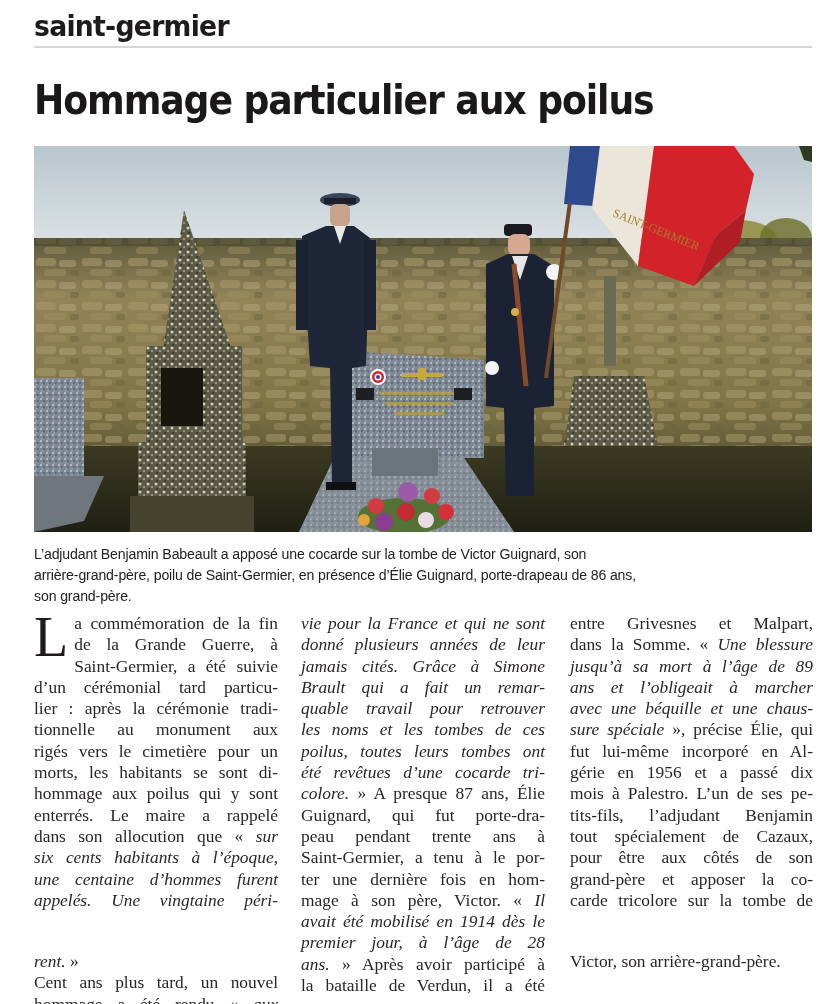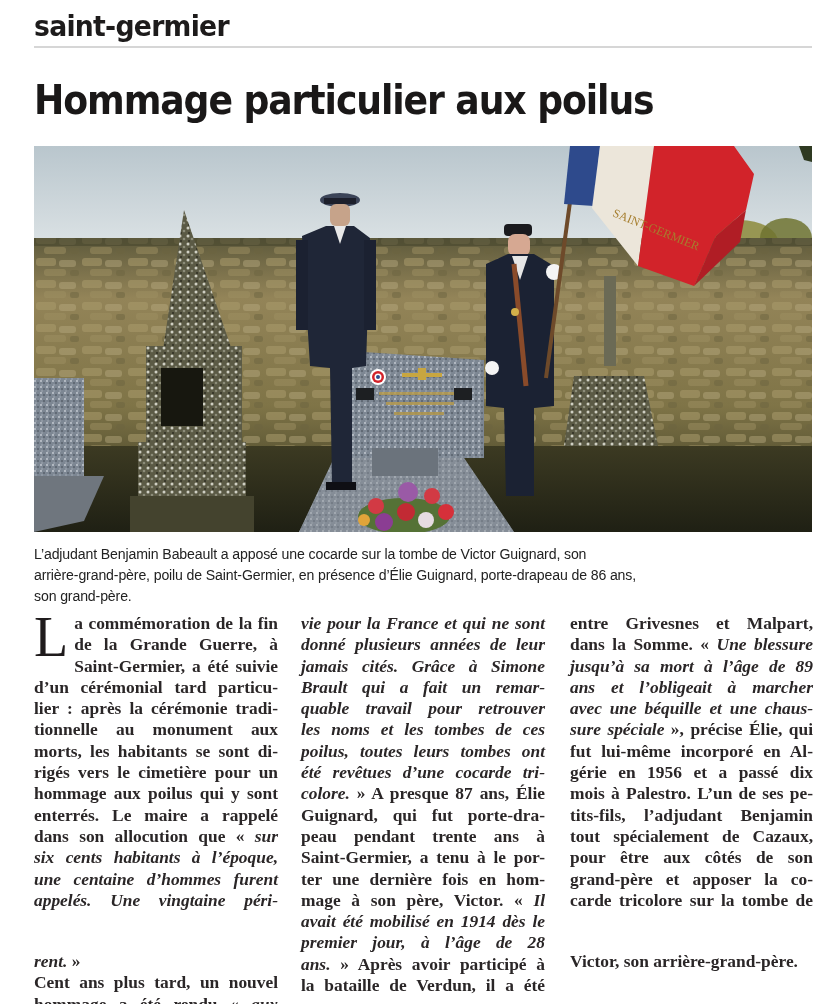--- a/index.html
+++ b/index.html
@@ -37,21 +37,21 @@
     }
 
     .body-col {
       position: absolute; top: 613px;
       font-family: "Liberation Serif", serif; font-size: 17.4px; line-height: 21.3px;
       color: #2a2627; text-align: justify; hyphens: manual;
     }
     .col1 { left: 34px; width: 244px; }
     .col2 { left: 301px; width: 244px; }
     .col3 { left: 570px; width: 243px; }
-    .body-col .line { display: block; text-align: justify; text-align-last: justify; white-space: nowrap; height: 21.3px; overflow: visible; font-weight: bold; }
+    .body-col .line { display: block; text-align: justify; text-align-last: justify; white-space: nowrap; height: 21.3px; overflow: visible; }
     .body-col .line.last { text-align-last: left; margin-top: 40px; }
     .body-col em { font-style: italic; }
 
     .dropcap {
       float: left; font-family: "Liberation Serif", serif; font-size: 56px; line-height: 42px;
       height: 42px; margin: 3px 6px 0 0; color: #1f1b1c;
     }
   </style>
 </head>
 <body>
@@ -194,22 +194,22 @@
 </div>
 
 <div class="body-col col1">
   <span class="dropcap">L</span>
 <span class="line">a commémoration de la fin</span>
     <span class="line">de la Grande Guerre, à</span>
     <span class="line">Saint-Germier, a été suivie</span>
     <span class="line">d’un cérémonial tard particu-</span>
     <span class="line">lier : après la cérémonie tradi-</span>
     <span class="line">tionnelle au monument aux</span>
+    <span class="line">rigés vers le cimetière pour un</span>
     <span class="line">morts, les habitants se sont di-</span>
-    <span class="line">rigés vers le cimetière pour un</span>
     <span class="line">hommage aux poilus qui y sont</span>
     <span class="line">enterrés. Le maire a rappelé</span>
     <span class="line">dans son allocution que « <em>sur</em></span>
     <span class="line"><em>six cents habitants à l’époque,</em></span>
     <span class="line"><em>une centaine d’hommes furent</em></span>
     <span class="line"><em>appelés. Une vingtaine péri-</em></span>
     <span class="line last"><em>rent.</em> »</span>
     <span class="line">Cent ans plus tard, un nouvel</span>
     <span class="line">hommage a été rendu « <em>aux</em></span>
     <span class="line"><em>soixante-douze poilus qui ont</em></span>

